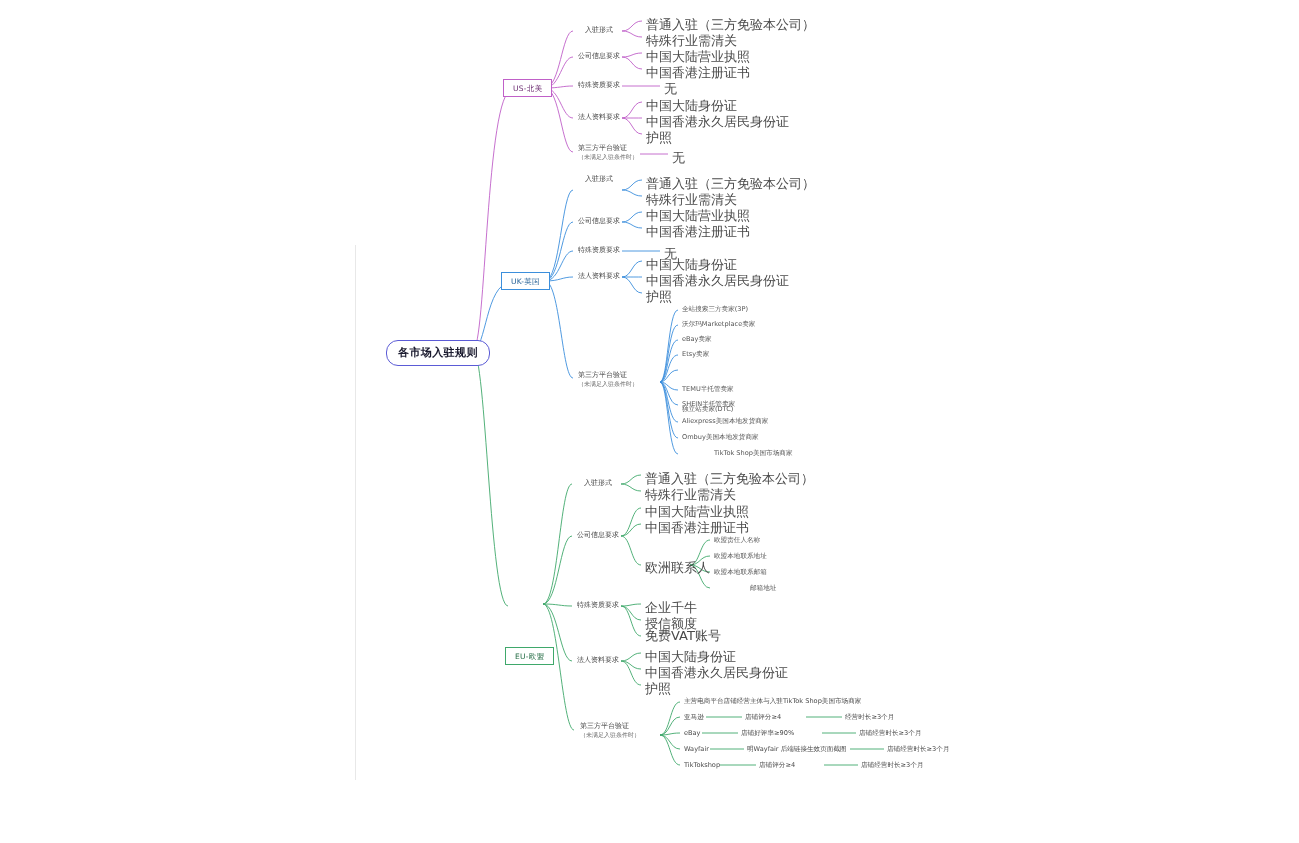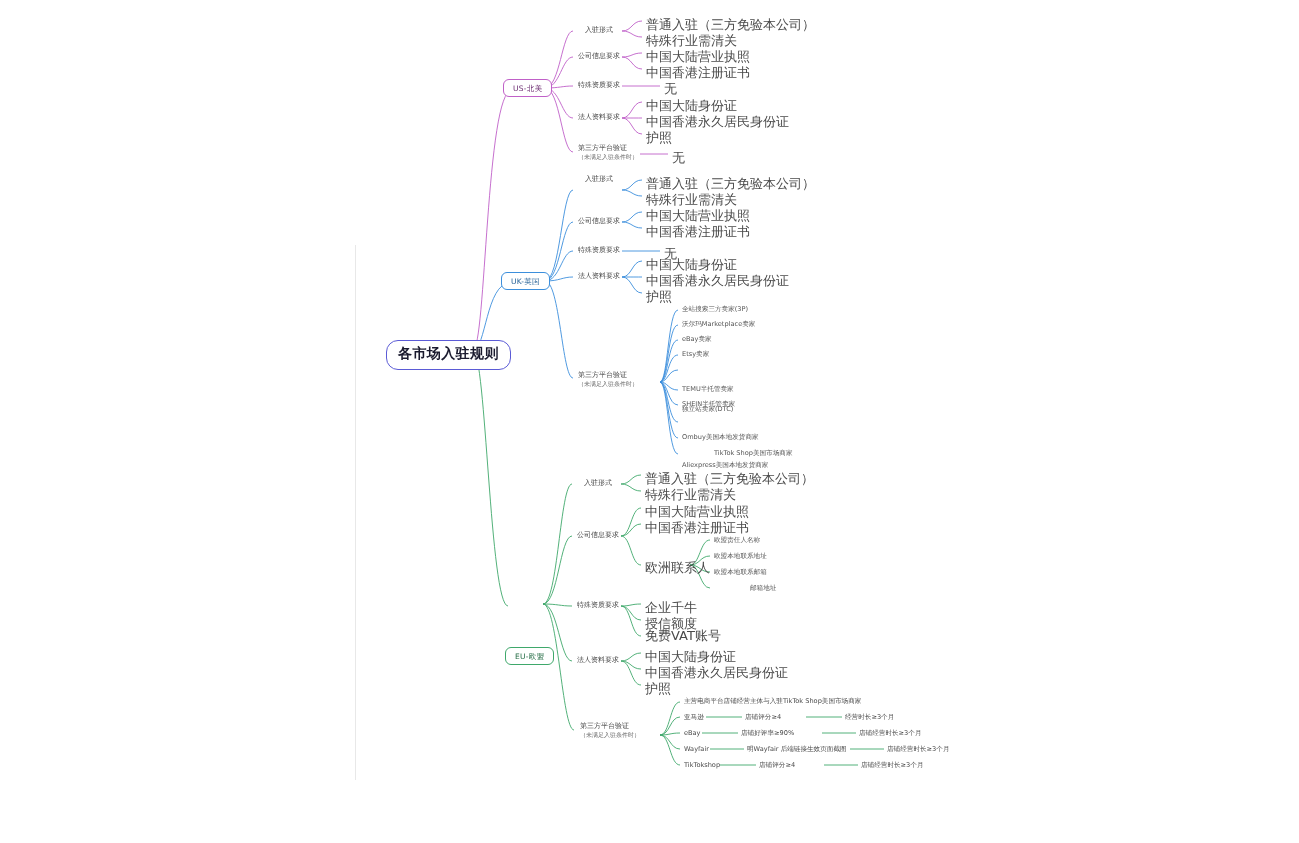--- a/index.html
+++ b/index.html
@@ -2,22 +2,22 @@
 <html><head>
 <meta charset="utf-8">
 <style>
   html,body{margin:0;padding:0;background:#ffffff;}
   body{width:1299px;height:843px;font-family:"DejaVu Sans","Liberation Sans",sans-serif;overflow:hidden;}
   #canvas{position:relative;width:1299px;height:843px;background:#fff;border-radius:14px;overflow:hidden;}
   #svg-links{position:absolute;left:0;top:0;width:1299px;height:843px;pointer-events:none;}
   .divider{position:absolute;left:355px;top:245px;width:1px;height:535px;background:#e8e8e8;}
   .node{position:absolute;white-space:nowrap;font-size:7.5px;line-height:1.25;color:#333;}
   .root{padding:5px 11px;border:1.2px solid #5b5bd6;border-radius:12px;background:#fff;
-        font-size:14px;font-weight:bold;color:#1a1a2e;letter-spacing:.4px;font-family:Liberation Mono, monospace;}
-  .region{padding:3.5px 9px;border-radius:6px;background:#fff;font-size:7.5px;letter-spacing:.3px;}
+        font-size:11px;font-weight:bold;color:#1a1a2e;letter-spacing:.4px;}
+  .region{padding:3.5px 9px;border-radius:0;background:#fff;font-size:7.5px;letter-spacing:.3px;}
   .region.us{border:1px solid #c060c8;color:#6b2a70;}
   .region.uk{border:1px solid #3c8fdc;color:#1d5b93;}
   .region.eu{border:1px solid #3fa86b;color:#226b43;}
   .lvl2{font-size:7px;color:#444;}
   .lvl3{font-size:13px;color:#4a4a4a;}
   .lvl4{font-size:6.6px;color:#555;}
   .sub{font-size:6px;color:#666;display:block;}
   .cell{position:absolute;font-size:6.6px;color:#4a4a4a;white-space:nowrap;}
 </style>
 </head>
@@ -177,21 +177,21 @@
     <span class="sub">（未满足入驻条件时）</span>
   </div>
 
   <div class="node lvl4" style="left:682px;top:305px;">全站搜索三方卖家(3P)</div>
   <div class="node lvl4" style="left:682px;top:320px;">沃尔玛Marketplace卖家</div>
   <div class="node lvl4" style="left:682px;top:335px;">eBay卖家</div>
   <div class="node lvl4" style="left:682px;top:350px;">Etsy卖家</div>
   <div class="node lvl4" style="left:682px;top:365px;margin-top:40px;">独立站卖家(DTC)</div>
   <div class="node lvl4" style="left:682px;top:385px;">TEMU半托管卖家</div>
   <div class="node lvl4" style="left:682px;top:400px;">SHEIN半托管卖家</div>
-  <div class="node lvl4" style="left:682px;top:417px;margin-top:44px;">Aliexpress美国本地发货商家</div>
+  <div class="node lvl4" style="left:682px;top:417px;">Aliexpress美国本地发货商家</div>
   <div class="node lvl4" style="left:682px;top:433px;">Ombuy美国本地发货商家</div>
   <div class="node lvl4" style="left:682px;top:449px;margin-left:32px;">TikTok Shop美国市场商家</div>
 
   <div class="node region eu" style="left:505px;top:609px;margin-top:38px;">EU-欧盟</div>
 
   <div class="node lvl2" style="left:584px;top:479px;">入驻形式</div>
   <div class="node lvl3" style="left:645px;top:471px;">普通入驻（三方免验本公司）</div>
   <div class="node lvl3" style="left:645px;top:487px;">特殊行业需清关</div>
 
   <div class="node lvl2" style="left:577px;top:531px;">公司信息要求</div>

